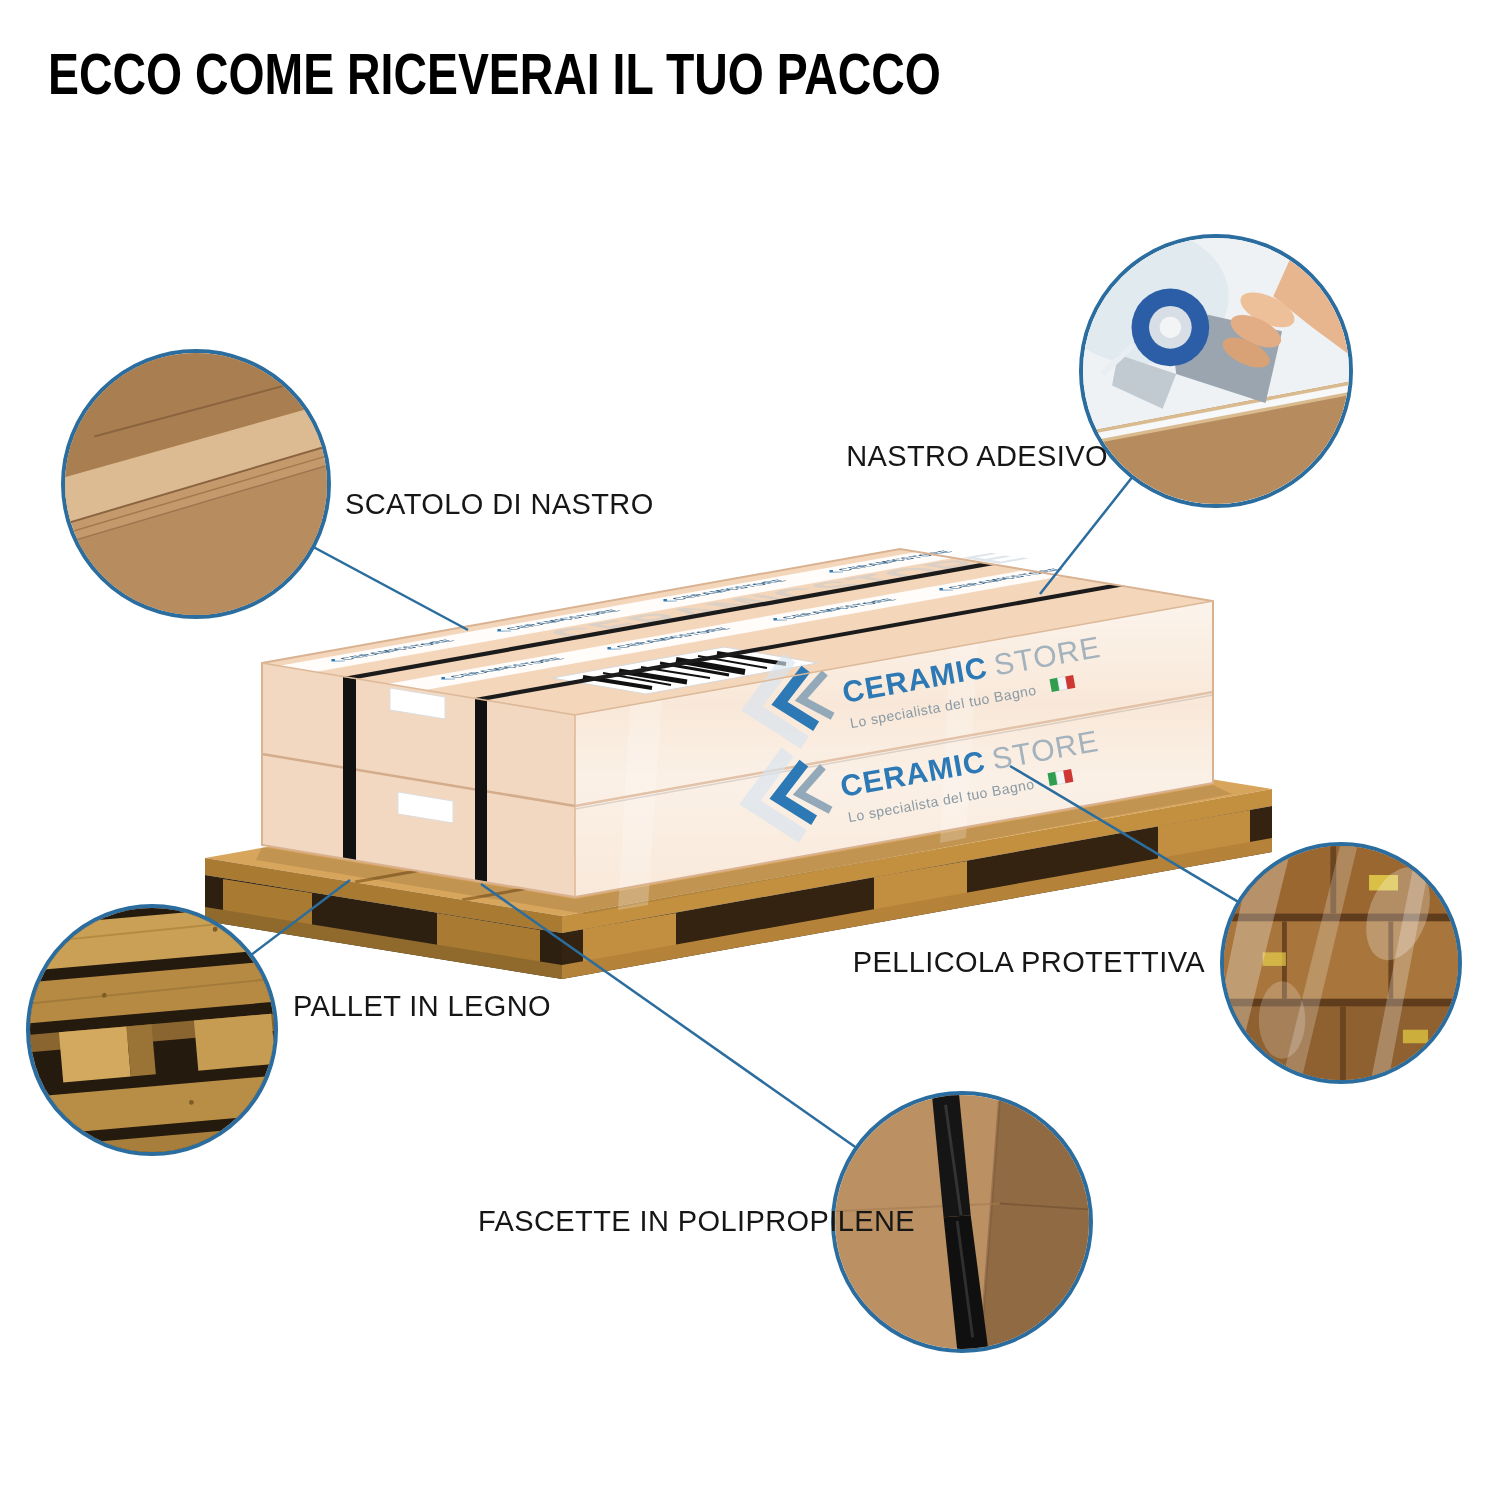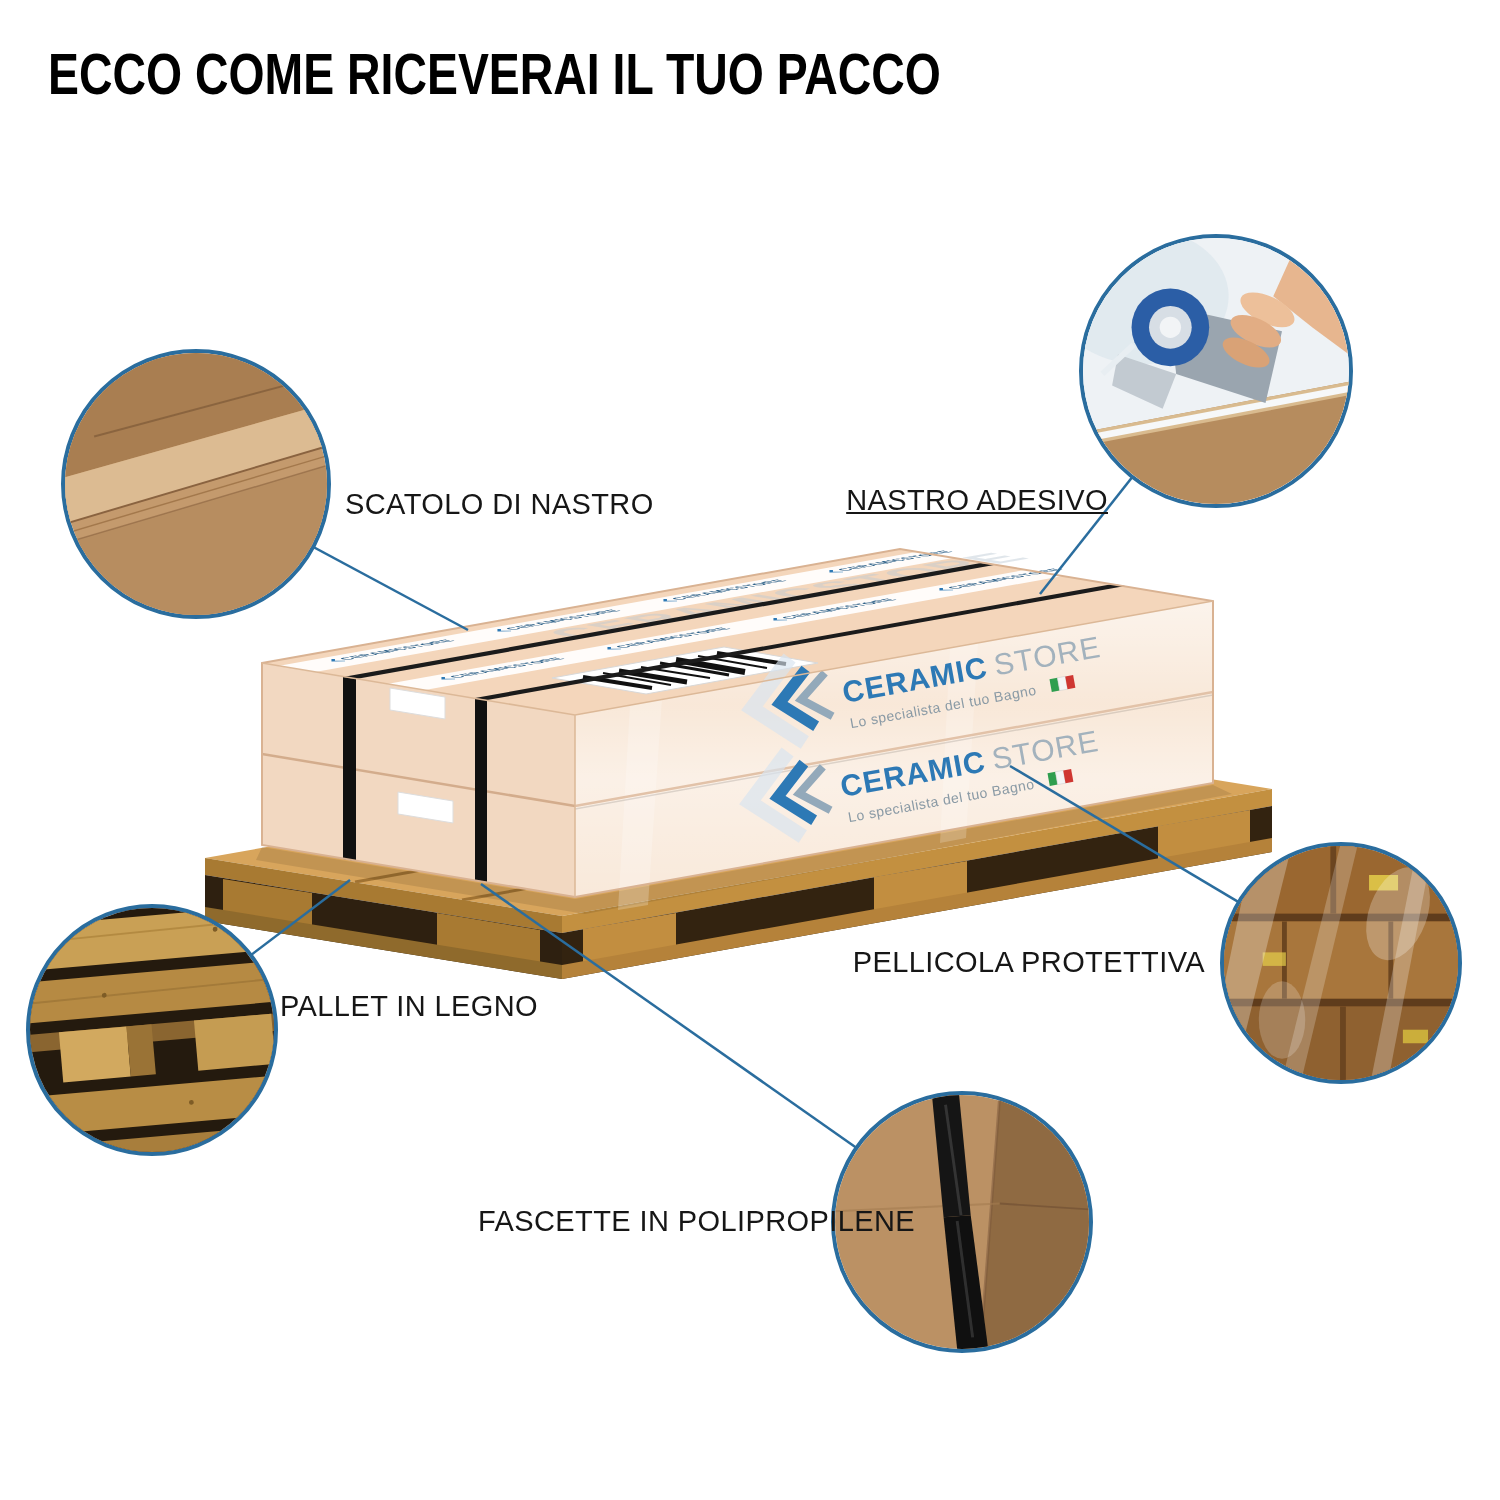--- a/index.html
+++ b/index.html
@@ -21,23 +21,23 @@
   #c-cardboard{left:61px;top:349px;width:270px;height:270px;}
   #c-tape{left:1079px;top:234px;width:274px;height:274px;}
   #c-film{left:1220px;top:842px;width:242px;height:242px;}
   #c-pallet{left:26px;top:904px;width:252px;height:252px;}
   #c-straps{left:831px;top:1091px;width:262px;height:262px;}
   .label{
     position:absolute;z-index:3;font-size:29px;color:#161616;
     letter-spacing:.4px;white-space:nowrap;
   }
   #l-cardboard{left:345px;top:488px;}
-  #l-tape{right:392px;top:484px;text-decoration:underline;}
+  #l-tape{right:392px;top:440px;}
   #l-film{right:295px;top:946px;}
-  #l-pallet{left:280px;top:990px;}
+  #l-pallet{left:293px;top:990px;}
   #l-straps{left:478px;top:1205px;}
   .logo-main{font:700 30px "Liberation Sans",sans-serif;fill:#2d79b5;letter-spacing:1px;}
   .logo-sub{font:400 30px "Liberation Sans",sans-serif;fill:#a3b2bd;letter-spacing:1px;}
   .logo-tag{font:400 14px "Liberation Sans",sans-serif;fill:#8a9aa5;letter-spacing:.5px;}
   .tape-text{font:700 13px "Liberation Sans",sans-serif;fill:#2a5e86;letter-spacing:.4px;}
   .wm{font:700 54px "Liberation Sans",sans-serif;fill:#bcc9d4;opacity:.45;letter-spacing:2px;}
   .connector{stroke:#2a6d9e;stroke-width:2.5;fill:none;}
 </style>
 </head>
 <body>

